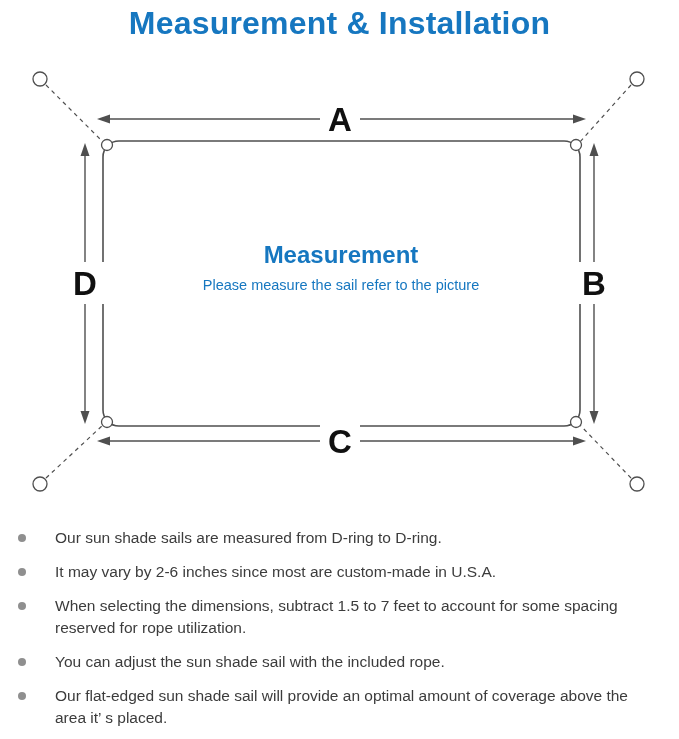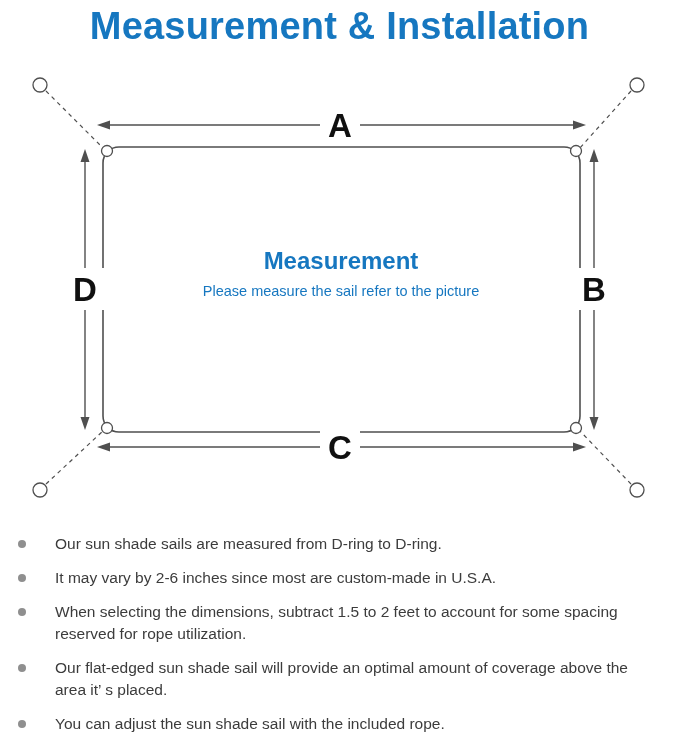--- a/index.html
+++ b/index.html
@@ -6,21 +6,21 @@
   html,body { background:#ffffff; }
   body {
     width:679px; height:739px; overflow:hidden;
     font-family:"Liberation Sans", sans-serif;
   }
   .page { width:679px; height:739px; position:relative; background:#fff; }
 
   .title {
     padding-top:5px;
     text-align:center;
-    font-size:38px;
+    font-size:32px;
     font-weight:bold;
     color:var(--accent, #1677c0);
     letter-spacing:0.2px;
   }
 
   .diagram { margin-top:14px; }
   .diagram svg { display:block; }
 
   
   .ln    { stroke:var(--line, #4f4f4f); stroke-width:1.4; fill:none; }
@@ -118,25 +118,25 @@
     <li class="bullet">
       <span class="dot"></span>
       <span>Our sun shade sails are measured from D-ring to D-ring.</span>
     </li>
     <li class="bullet">
       <span class="dot"></span>
       <span>It may vary by 2-6 inches since most are custom-made in U.S.A.</span>
     </li>
     <li class="bullet">
       <span class="dot"></span>
-      <span>When selecting the dimensions, subtract 1.5 to 2 feet to account for some spacing reserved for rope utilization.</span>
+      <span>When selecting the dimensions, subtract 1.5 to 7 feet to account for some spacing reserved for rope utilization.</span>
+    </li>
+    <li class="bullet">
+      <span class="dot"></span>
+      <span>You can adjust the sun shade sail with the included rope.</span>
     </li>
     <li class="bullet">
       <span class="dot"></span>
       <span>Our flat-edged sun shade sail will provide an optimal amount of coverage above the area it’ s placed.</span>
-    </li>
-    <li class="bullet">
-      <span class="dot"></span>
-      <span>You can adjust the sun shade sail with the included rope.</span>
     </li>
   </ul>
 
 </div>
 
 </body></html>

